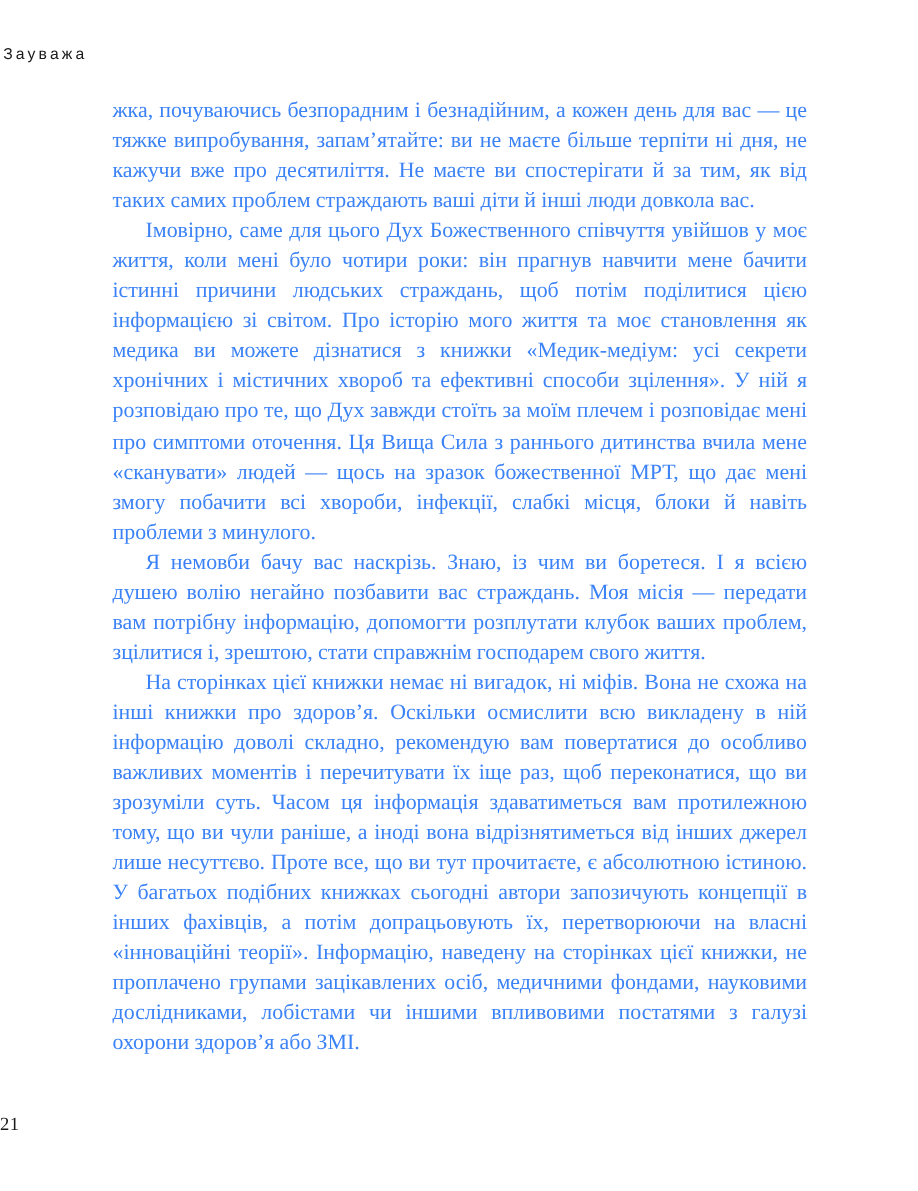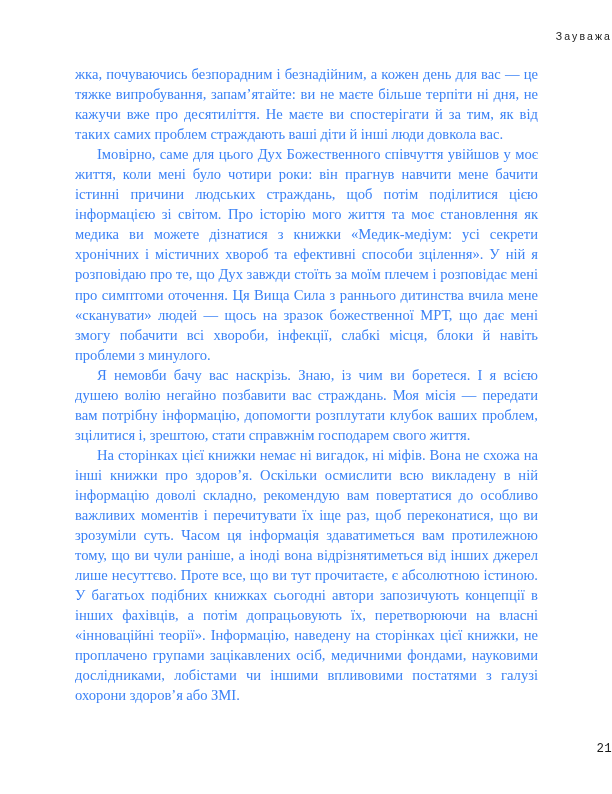--- a/index.html
+++ b/index.html
@@ -20,21 +20,21 @@
     font-family: "Liberation Serif", "DejaVu Serif", serif;
     -webkit-font-smoothing: antialiased;
   }
 
   
   .running-head {
     position: absolute;
     top: 30px;
     left: 0;
     right: 0;
-    text-align: right;
+    text-align: left;
     font-family: "Liberation Sans", "DejaVu Sans", sans-serif;
     font-size: 10.5px;
     letter-spacing: 2.1px;
     color: #1a1a1a;
     text-indent: 2.1px;
     font-weight: 400;
   }
 
   
   .text-block {
@@ -60,22 +60,22 @@
   .para.cont {
     text-indent: 0;
   }
 
   
   .folio {
     position: absolute;
     left: 0;
     right: 0;
     top: 742px;
-    text-align: right;
-    font-family: Liberation Mono, monospace;
+    text-align: left;
+    font-family: Liberation Serif, serif;
     font-size: 12.4px;
     color: #1a1a1a;
     letter-spacing: 0.3px;
   }
 </style>
 </head>
 <body>
 
 <div class="page">
 

